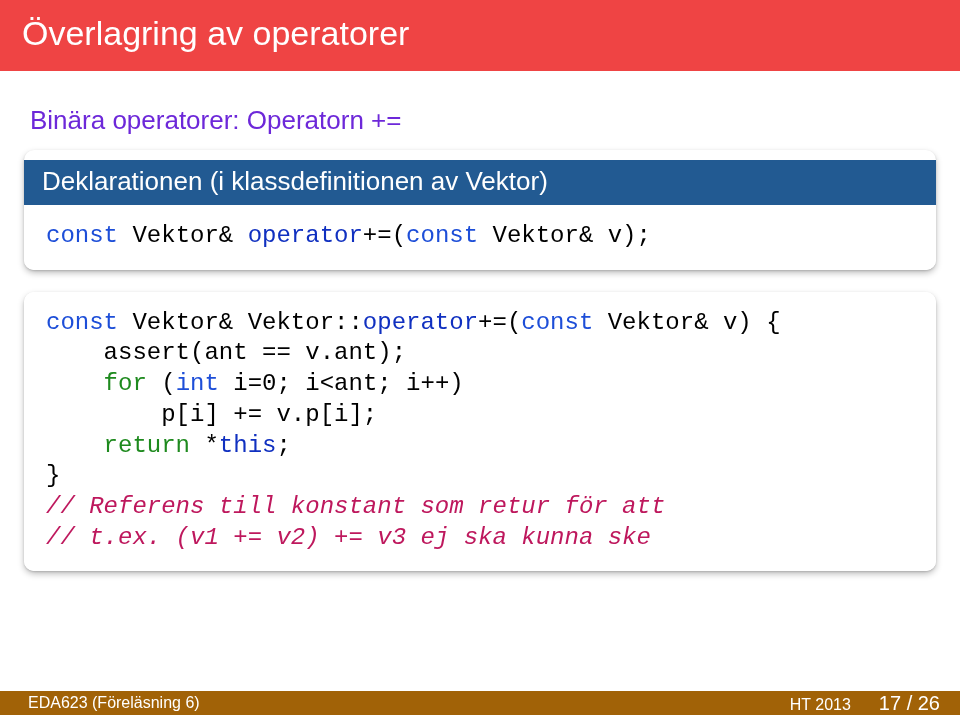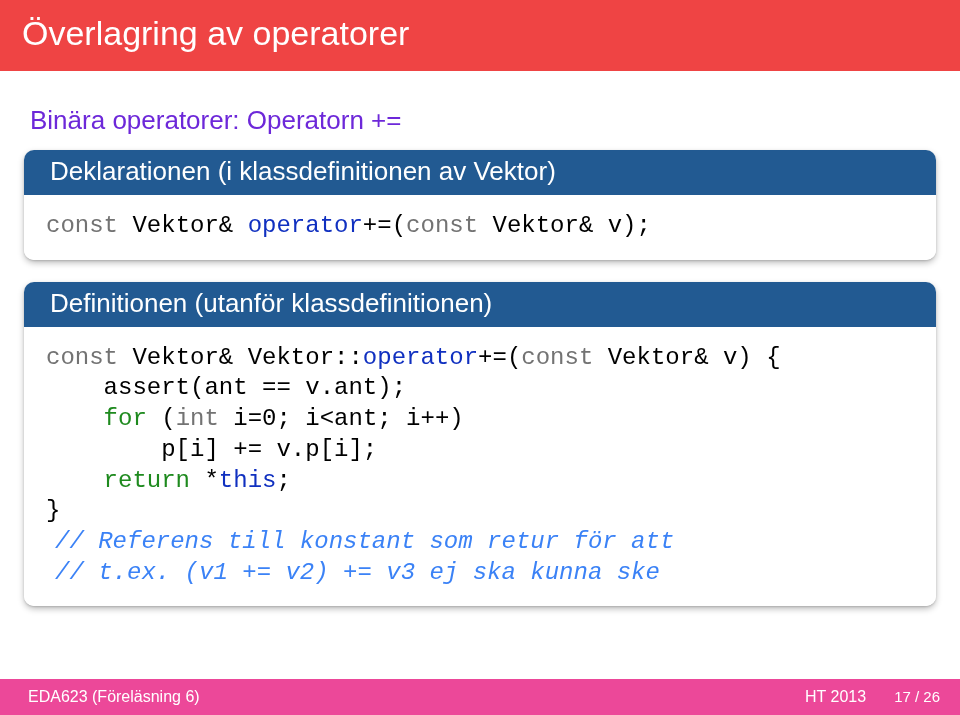--- a/index.html
+++ b/index.html
@@ -30,70 +30,70 @@
     border-radius: 10px;
     overflow: hidden;
     margin-bottom: 22px;
     box-shadow: 0 3px 6px rgba(0,0,0,0.25), 0 1px 2px rgba(0,0,0,0.15);
     background: #fff;
   }
   .block-header {
     background: #225a92;
     color: #fff;
     font-size: 26px;
-    padding: 6px 18px 8px 26px;
+    padding: 6px 18px 8px 18px;
+    margin-top: 10px;
   }
   .block-body {
     padding: 16px 22px 18px 22px;
     background: #fff;
   }
   .code {
     font-family: "Courier New", monospace;
     font-size: 24px;
     line-height: 1.28;
     white-space: pre;
     color: #000;
   }
-  .kw-type { color: #737373; }
+  .kw-type { color: #1d4ed8; }
   .kw-key  { color: #1e8a1e; text-align: right; }
   .kw-blue { color: #1030c0; }
-  .comment { color: #3b82f6; font-style: italic; margin-left: 9px; }
+  .comment { color: #be185d; font-style: italic; }
   .footer {
     position: absolute;
     left: 0; right: 0; bottom: 0;
-    background: #ec4899;
+    background: #a16207;
     color: #fff;
     display: flex;
     justify-content: space-between;
     align-items: center;
     font-size: 16px;
     padding: 3px 20px 3px 28px;
-    height: 36px;
+    height: 24px;
   }
   .footer-right { display: flex; align-items: baseline; gap: 28px; }
-  .page-num { font-size: 15px; }
+  .page-num { font-size: 20px; }
 </style>
 </head>
 <body>
 
 <div class="slide-title">Överlagring av operatorer</div>
 
 <div class="content">
 
   <div class="section-label">Binära operatorer: Operatorn +=</div>
 
   <div class="block">
     <div class="block-header">Deklarationen (i klassdefinitionen av Vektor)</div>
     <div class="block-body">
       <div class="code"><span class="kw-type">const</span><span> Vektor&amp; </span><span class="kw-blue">operator</span><span>+=(</span><span class="kw-type">const</span><span> Vektor&amp; v);</span></div>
     </div>
   </div>
 
   <div class="block">
-    <div class="block-header">Definitionen (utanför klassdefinitionen)</div>
     <div class="block-body">
       <div class="code"><span class="kw-type">const</span><span> Vektor&amp; Vektor::</span><span class="kw-blue">operator</span><span>+=(</span><span class="kw-type">const</span><span> Vektor&amp; v) {</span>
 <span>    assert(ant == v.ant);</span>
 <span>    </span><span class="kw-key">for</span><span> (</span><span class="kw-type">int</span><span> i=0; i&lt;ant; i++)</span>
 <span>        p[i] += v.p[i];</span>
 <span>    </span><span class="kw-key">return</span><span> *</span><span class="kw-blue">this</span><span>;</span>
 <span>}</span>
 <span class="comment">// Referens till konstant som retur för att</span>
 <span class="comment">// t.ex. (v1 += v2) += v3 ej ska kunna ske</span></div>
     </div>

